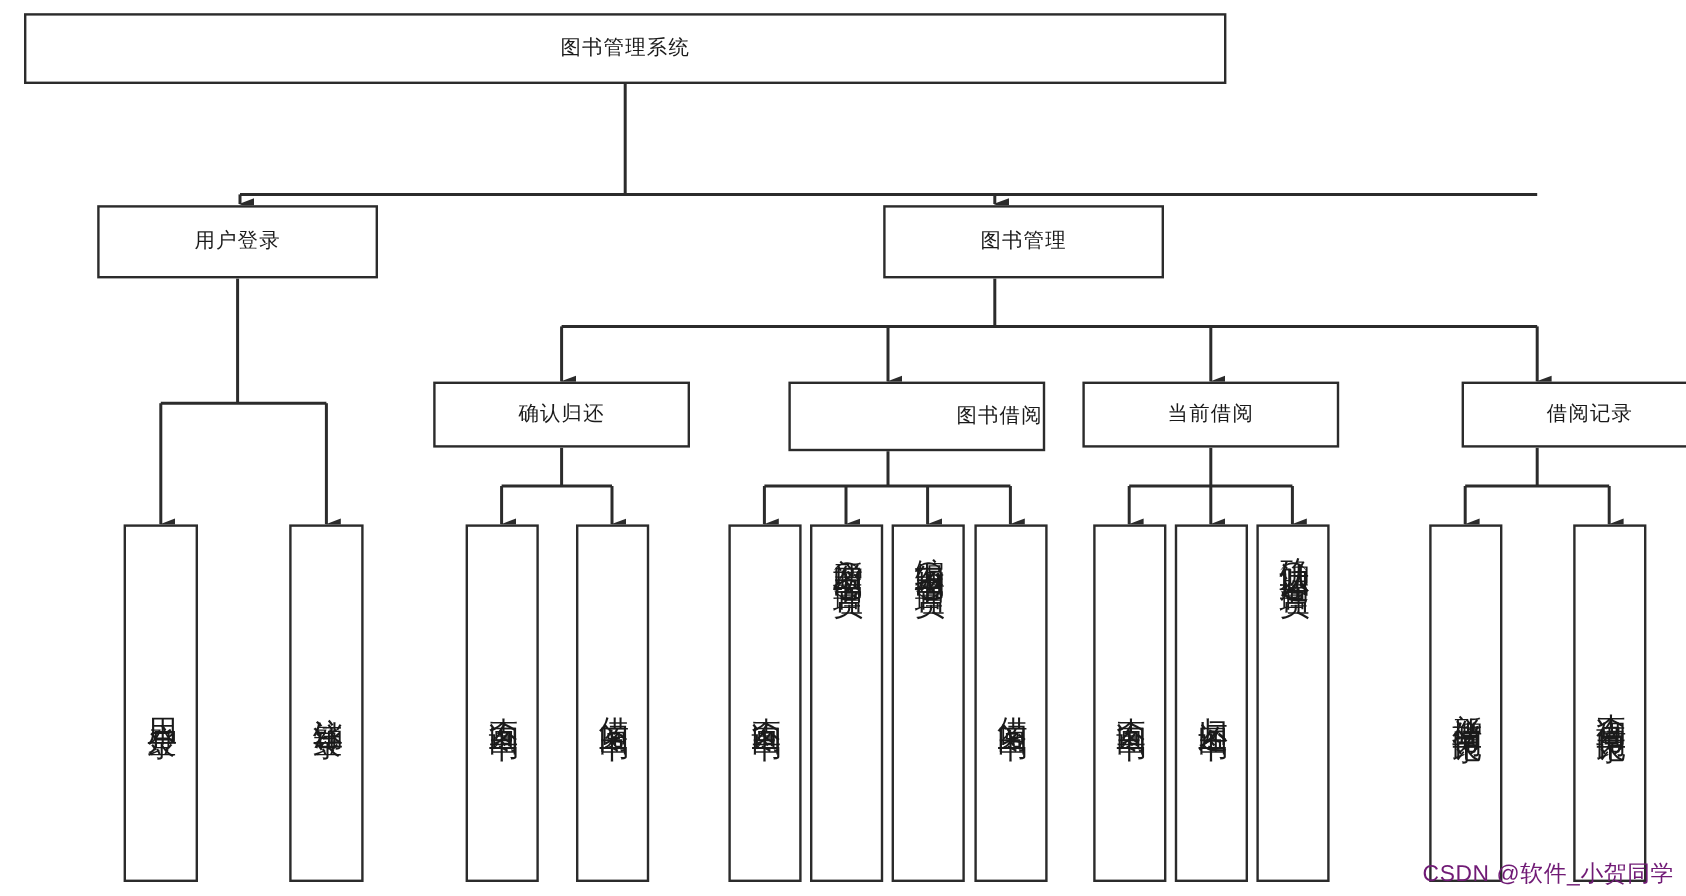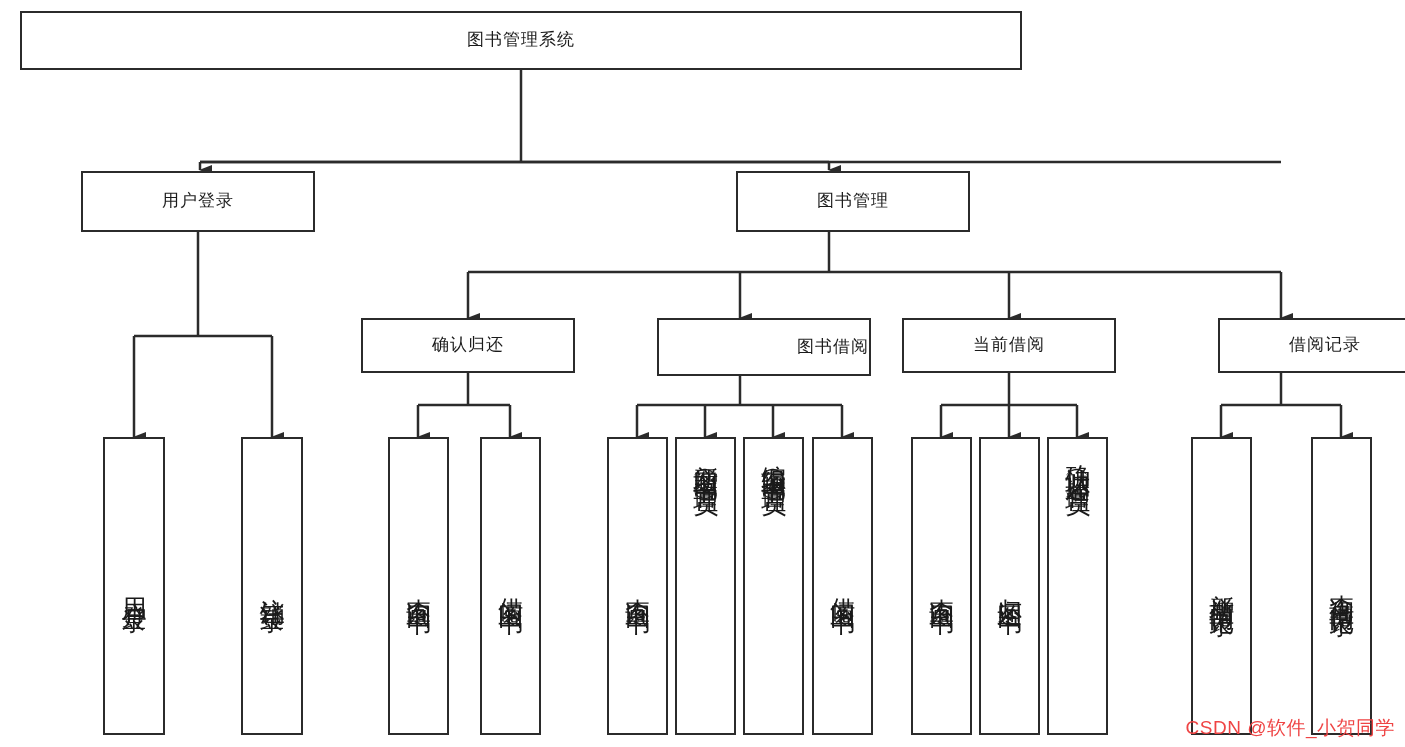--- a/index.html
+++ b/index.html
@@ -54,21 +54,21 @@
   }
   .v-node.centered{
     align-items:center;
     padding-top:0;
   }
   .watermark{
     position:absolute;
     right:10px;
     bottom:6px;
     font-size:19px;
-    color:#ef4444;
+    color:#701a75;
     letter-spacing:.5px;
     z-index:5;
     white-space:nowrap;
   }
   .ed{ stroke:#2b2b2b; stroke-width:2.5; fill:none; }
   .ah{ fill:#2b2b2b; }
 </style>
 </head>
 <body>
 

